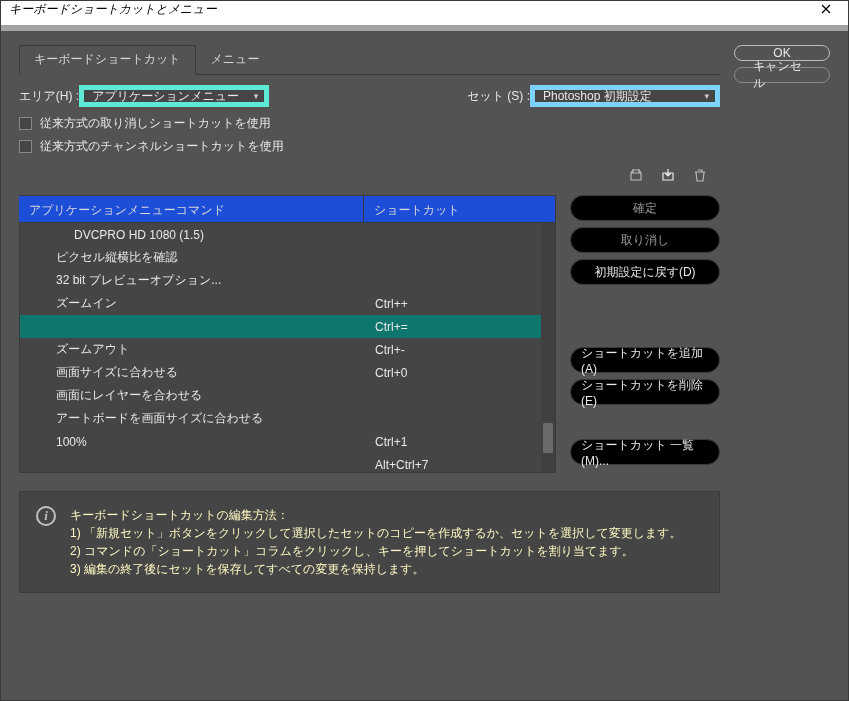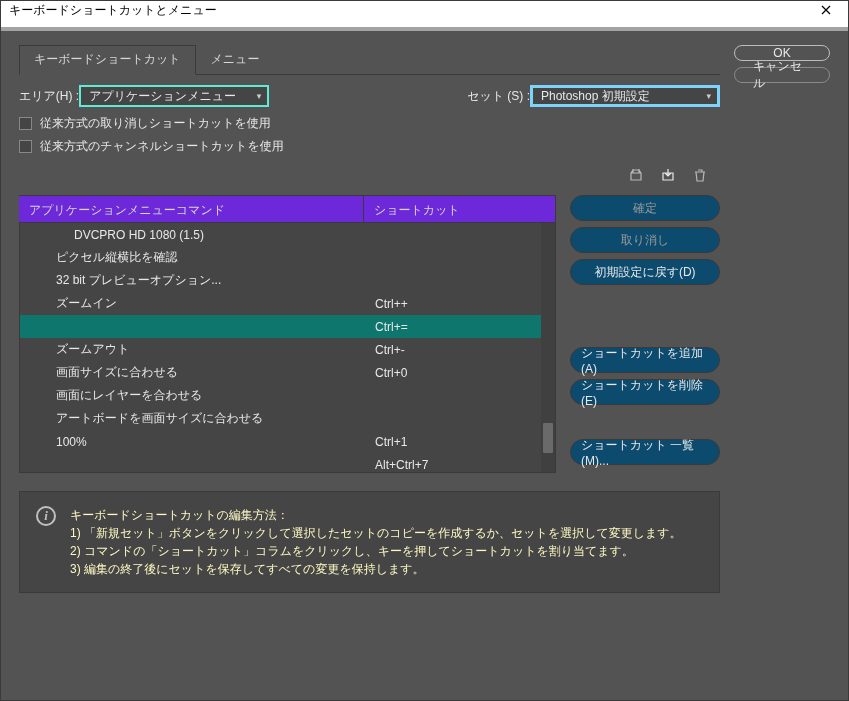--- a/index.html
+++ b/index.html
@@ -1,49 +1,49 @@
 <!DOCTYPE html>
 <html><head>
 <meta charset="utf-8">
 <style>
 * { box-sizing: border-box; margin: 0; padding: 0; font-family: "Yu Gothic UI", "Meiryo", sans-serif; }
 body { background: #535353; width: 849px; height: 701px; overflow: hidden; }
 .window { width: 849px; height: 701px; background: #535353; border: 1px solid #3a3a3a; display: flex; flex-direction: column; }
-.titlebar { height: 30px; background: #fff; display: flex; align-items: center; justify-content: space-between; padding: 0 0 8px 8px; border-bottom: 4px solid #a3a3a3; }
+.titlebar { height: 30px; background: #fff; display: flex; align-items: center; justify-content: space-between; padding: 0 0 8px 8px; border-bottom: 6px solid #a3a3a3; font-style: italic; }
 .titlebar-title { font-size: 12px; color: #000; }
 .titlebar-close { width: 44px; height: 30px; display: flex; align-items: center; justify-content: center; cursor: pointer; }
 .content { flex: 1; padding: 14px 18px; display: flex; gap: 14px; color: #e8e8e8; font-size: 12px; }
 .main-col { flex: 1; display: flex; flex-direction: column; }
 .side-col { width: 96px; display: flex; flex-direction: column; gap: 6px; }
 .tabs { display: flex; border-bottom: 1px solid #3a3a3a; margin-bottom: 10px; }
 .tab { padding: 5px 14px 6px; font-size: 12px; color: #d8d8d8; cursor: pointer; border: 1px solid transparent; border-bottom: none; }
 .tab.active { background: #535353; border-color: #3a3a3a; border-bottom: 1px solid #535353; margin-bottom: -1px; }
 .row { display: flex; align-items: center; margin-bottom: 8px; }
 .label { color: #e8e8e8; }
-.select { background: #454545; border: 3px solid #7dd3fc; color: #e8e8e8; height: 22px; padding: 0 22px 0 8px; font-size: 12px; position: relative; display: inline-flex; align-items: center; cursor: pointer; }
-.select.focus { border: 2px solid #5eead4; }
+.select { background: #454545; border: 5px solid #7dd3fc; color: #e8e8e8; height: 22px; padding: 0 22px 0 8px; font-size: 12px; position: relative; display: inline-flex; align-items: center; cursor: pointer; }
+.select.focus { border: 5px solid #5eead4; }
 .select .chev { position: absolute; right: 6px; font-size: 9px; color: #ccc; }
 .checkbox-row { display: flex; align-items: center; gap: 8px; margin-bottom: 6px; }
 .checkbox { width: 13px; height: 13px; border: 1px solid #888; background: #454545; display: inline-block; cursor: pointer; }
 .icon-row { display: flex; justify-content: flex-end; gap: 12px; margin: 4px 10px 10px 0; }
 .icon-btn { width: 20px; height: 20px; display: flex; align-items: center; justify-content: center; color: #b8b8b8; cursor: pointer; }
 .icon-btn svg { width: 16px; height: 16px; }
-.table-head { display: flex; background: #6d28d9; border-bottom: 1px solid #3a3a3a; border-top: 1px solid #3a3a3a; height: 28px; }
+.table-head { display: flex; background: #1d4ed8; border-bottom: 1px solid #3a3a3a; border-top: 1px solid #3a3a3a; height: 28px; }
 .th { padding: 6px 10px; color: #d8d8d8; border-right: 1px solid #3a3a3a; }
 .th1 { flex: 0 0 345px; }
 .th2 { flex: 1; }
 .table-body { height: 250px; overflow: hidden; border: 1px solid #3a3a3a; border-top: none; position: relative; background: #454545; }
 .tr { display: flex; height: 23px; align-items: center; color: #e8e8e8; }
 .tr.sel { background: #0f766e; }
 .td1 { flex: 0 0 345px; padding-left: 36px; }
 .td1.deep { padding-left: 54px; }
 .td2 { flex: 1; padding-left: 10px; }
 .scroll-track { position: absolute; right: 0; top: 0; bottom: 0; width: 14px; background: #404040; }
 .scroll-thumb { position: absolute; right: 2px; width: 10px; background: #6a6a6a; border-radius: 1px; }
-.btn { background: #0c4a6e; border: 1px solid #3a3a3a; color: #e8e8e8; height: 26px; padding: 0 10px; font-size: 12px; cursor: pointer; display: flex; align-items: center; justify-content: center; border-radius: 13px; }
+.btn { background: #000000; border: 1px solid #3a3a3a; color: #e8e8e8; height: 26px; padding: 0 10px; font-size: 12px; cursor: pointer; display: flex; align-items: center; justify-content: center; border-radius: 13px; }
 .btn.disabled { color: #9a9a9a; cursor: default; }
 .pill-btn { background: transparent; border: 1px solid #8a8a8a; color: #e8e8e8; height: 16px; padding: 0 18px; font-size: 12px; cursor: pointer; border-radius: 13px; display: flex; align-items: center; justify-content: center; min-width: 80px; }
 .pill-btn.primary { border-color: #bcbcbc; }
 .info-box { margin-top: 18px; background: #454545; border: 1px solid #3a3a3a; padding: 14px 16px; display: flex; gap: 14px; }
 .info-icon { width: 20px; height: 20px; border: 2px solid #c0c0c0; border-radius: 50%; display: flex; align-items: center; justify-content: center; color: #c0c0c0; font-style: italic; font-family: serif; font-weight: bold; font-size: 13px; flex-shrink: 0; }
 .info-text { color: #fef9c3; line-height: 1.5; font-size: 12px; }
 .top-row { display: flex; justify-content: space-between; align-items: flex-start; }
 .top-left { flex: 1; }
 .right-btns { width: 150px; display: flex; flex-direction: column; gap: 6px; }
 .spacer { height: 22px; }

